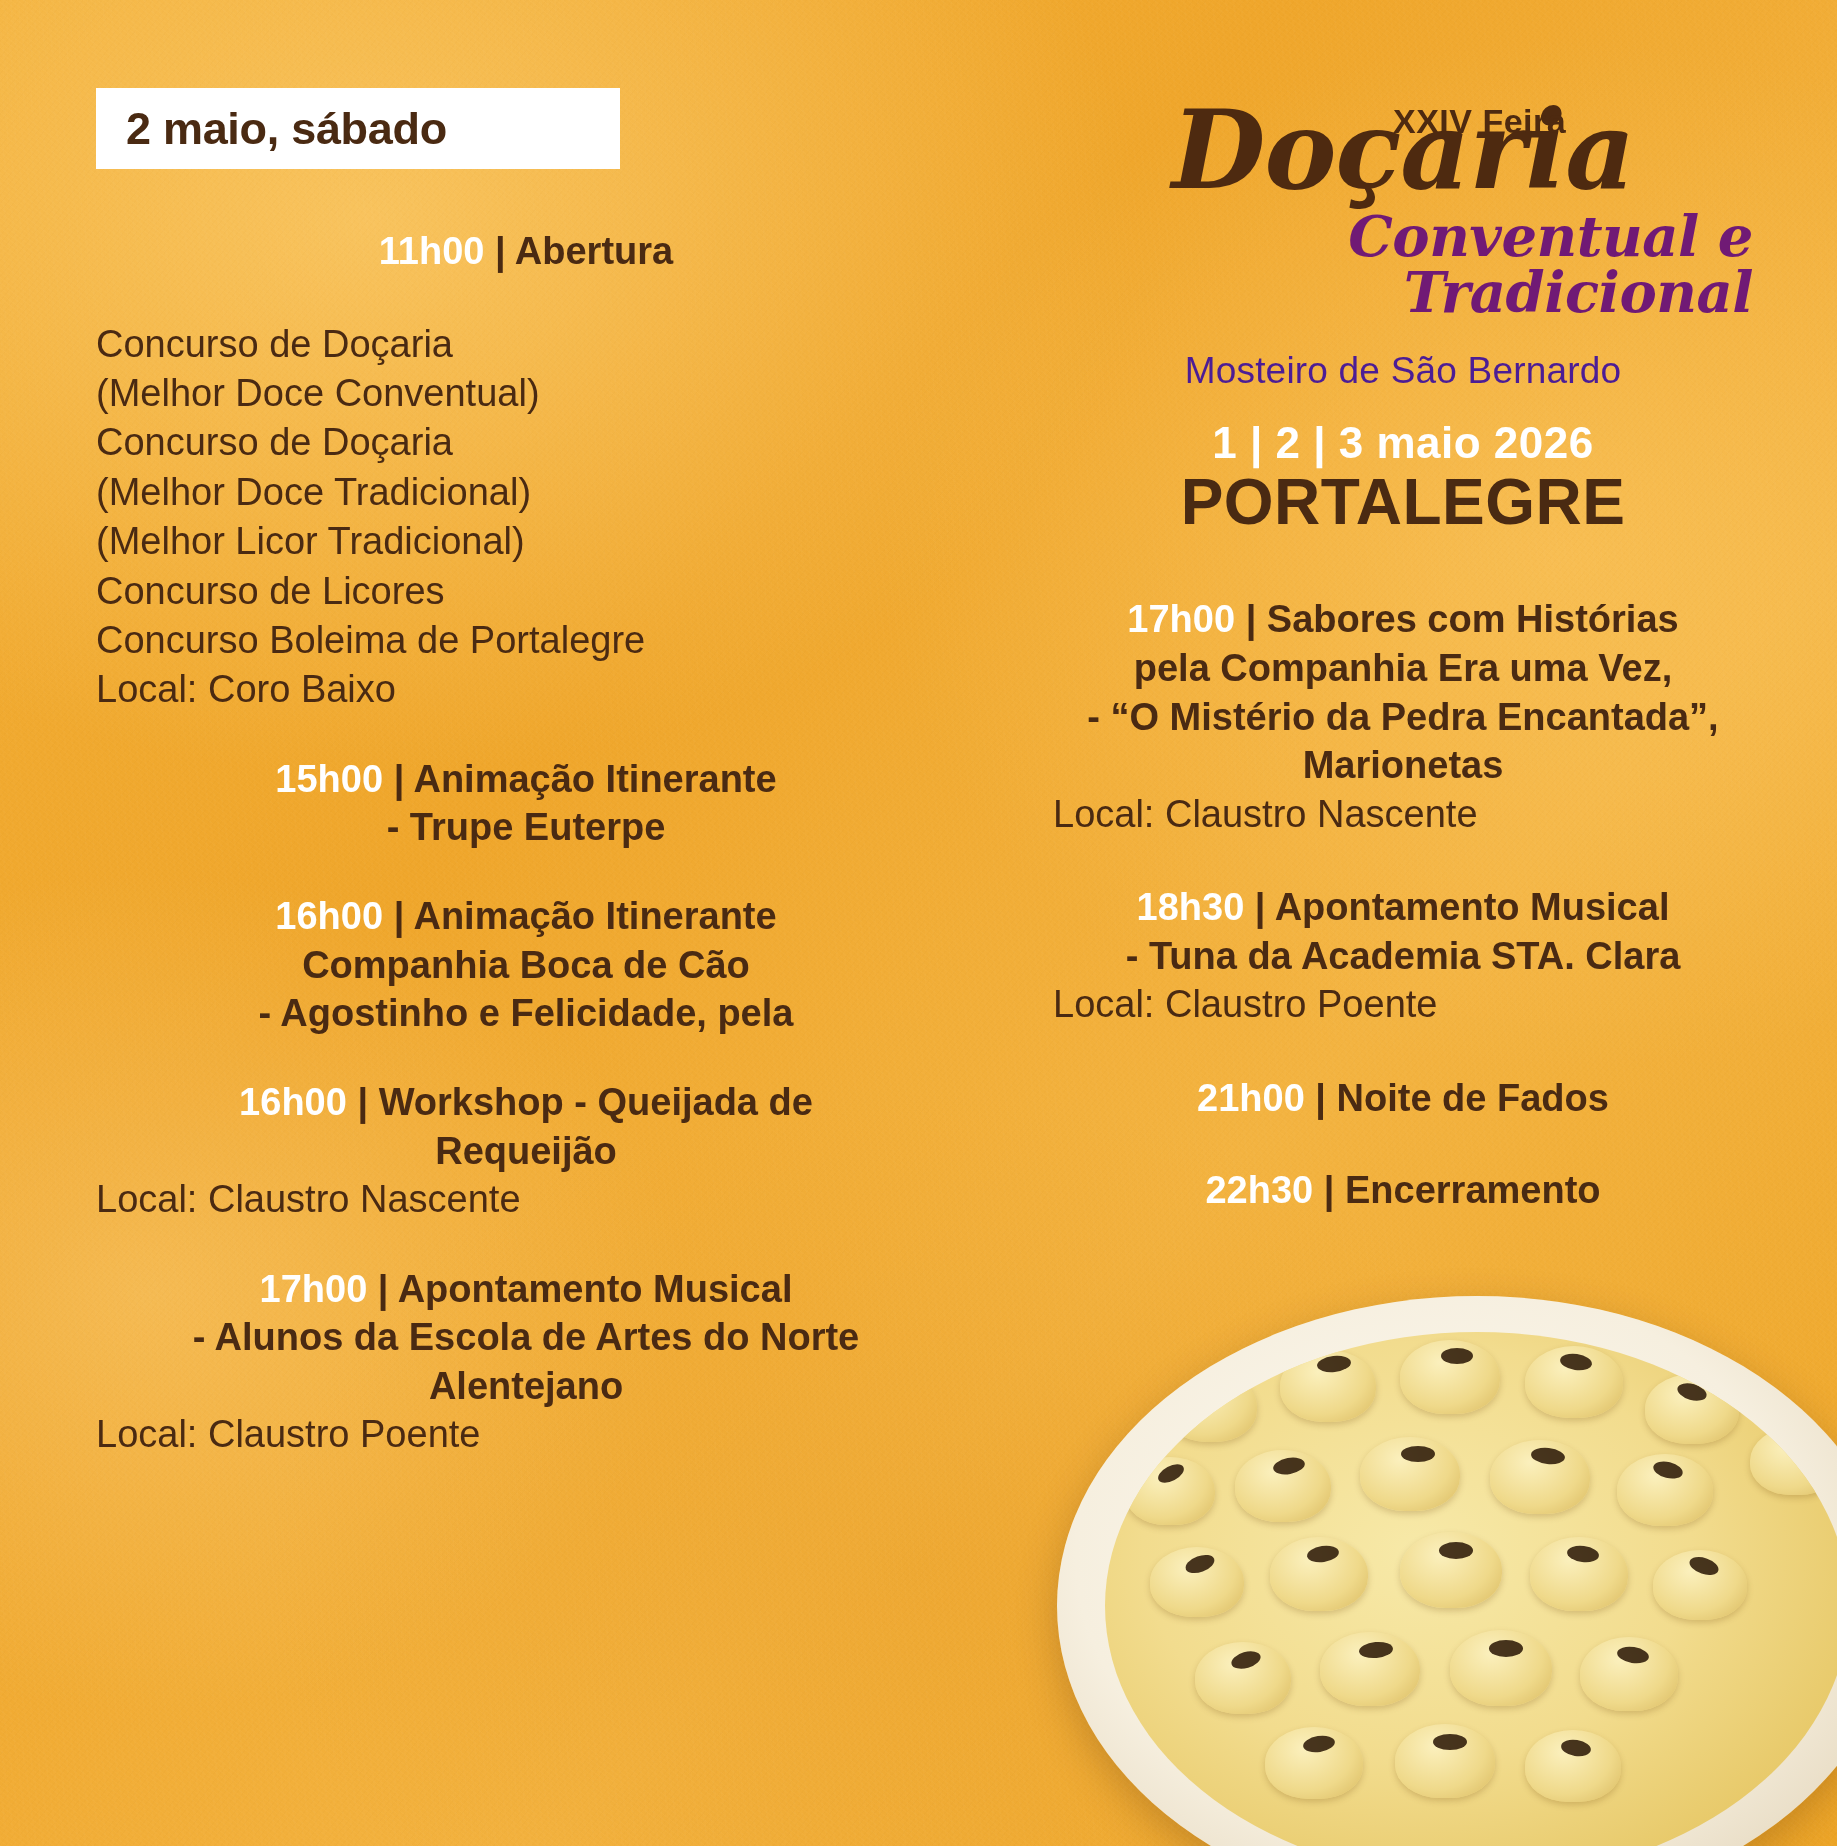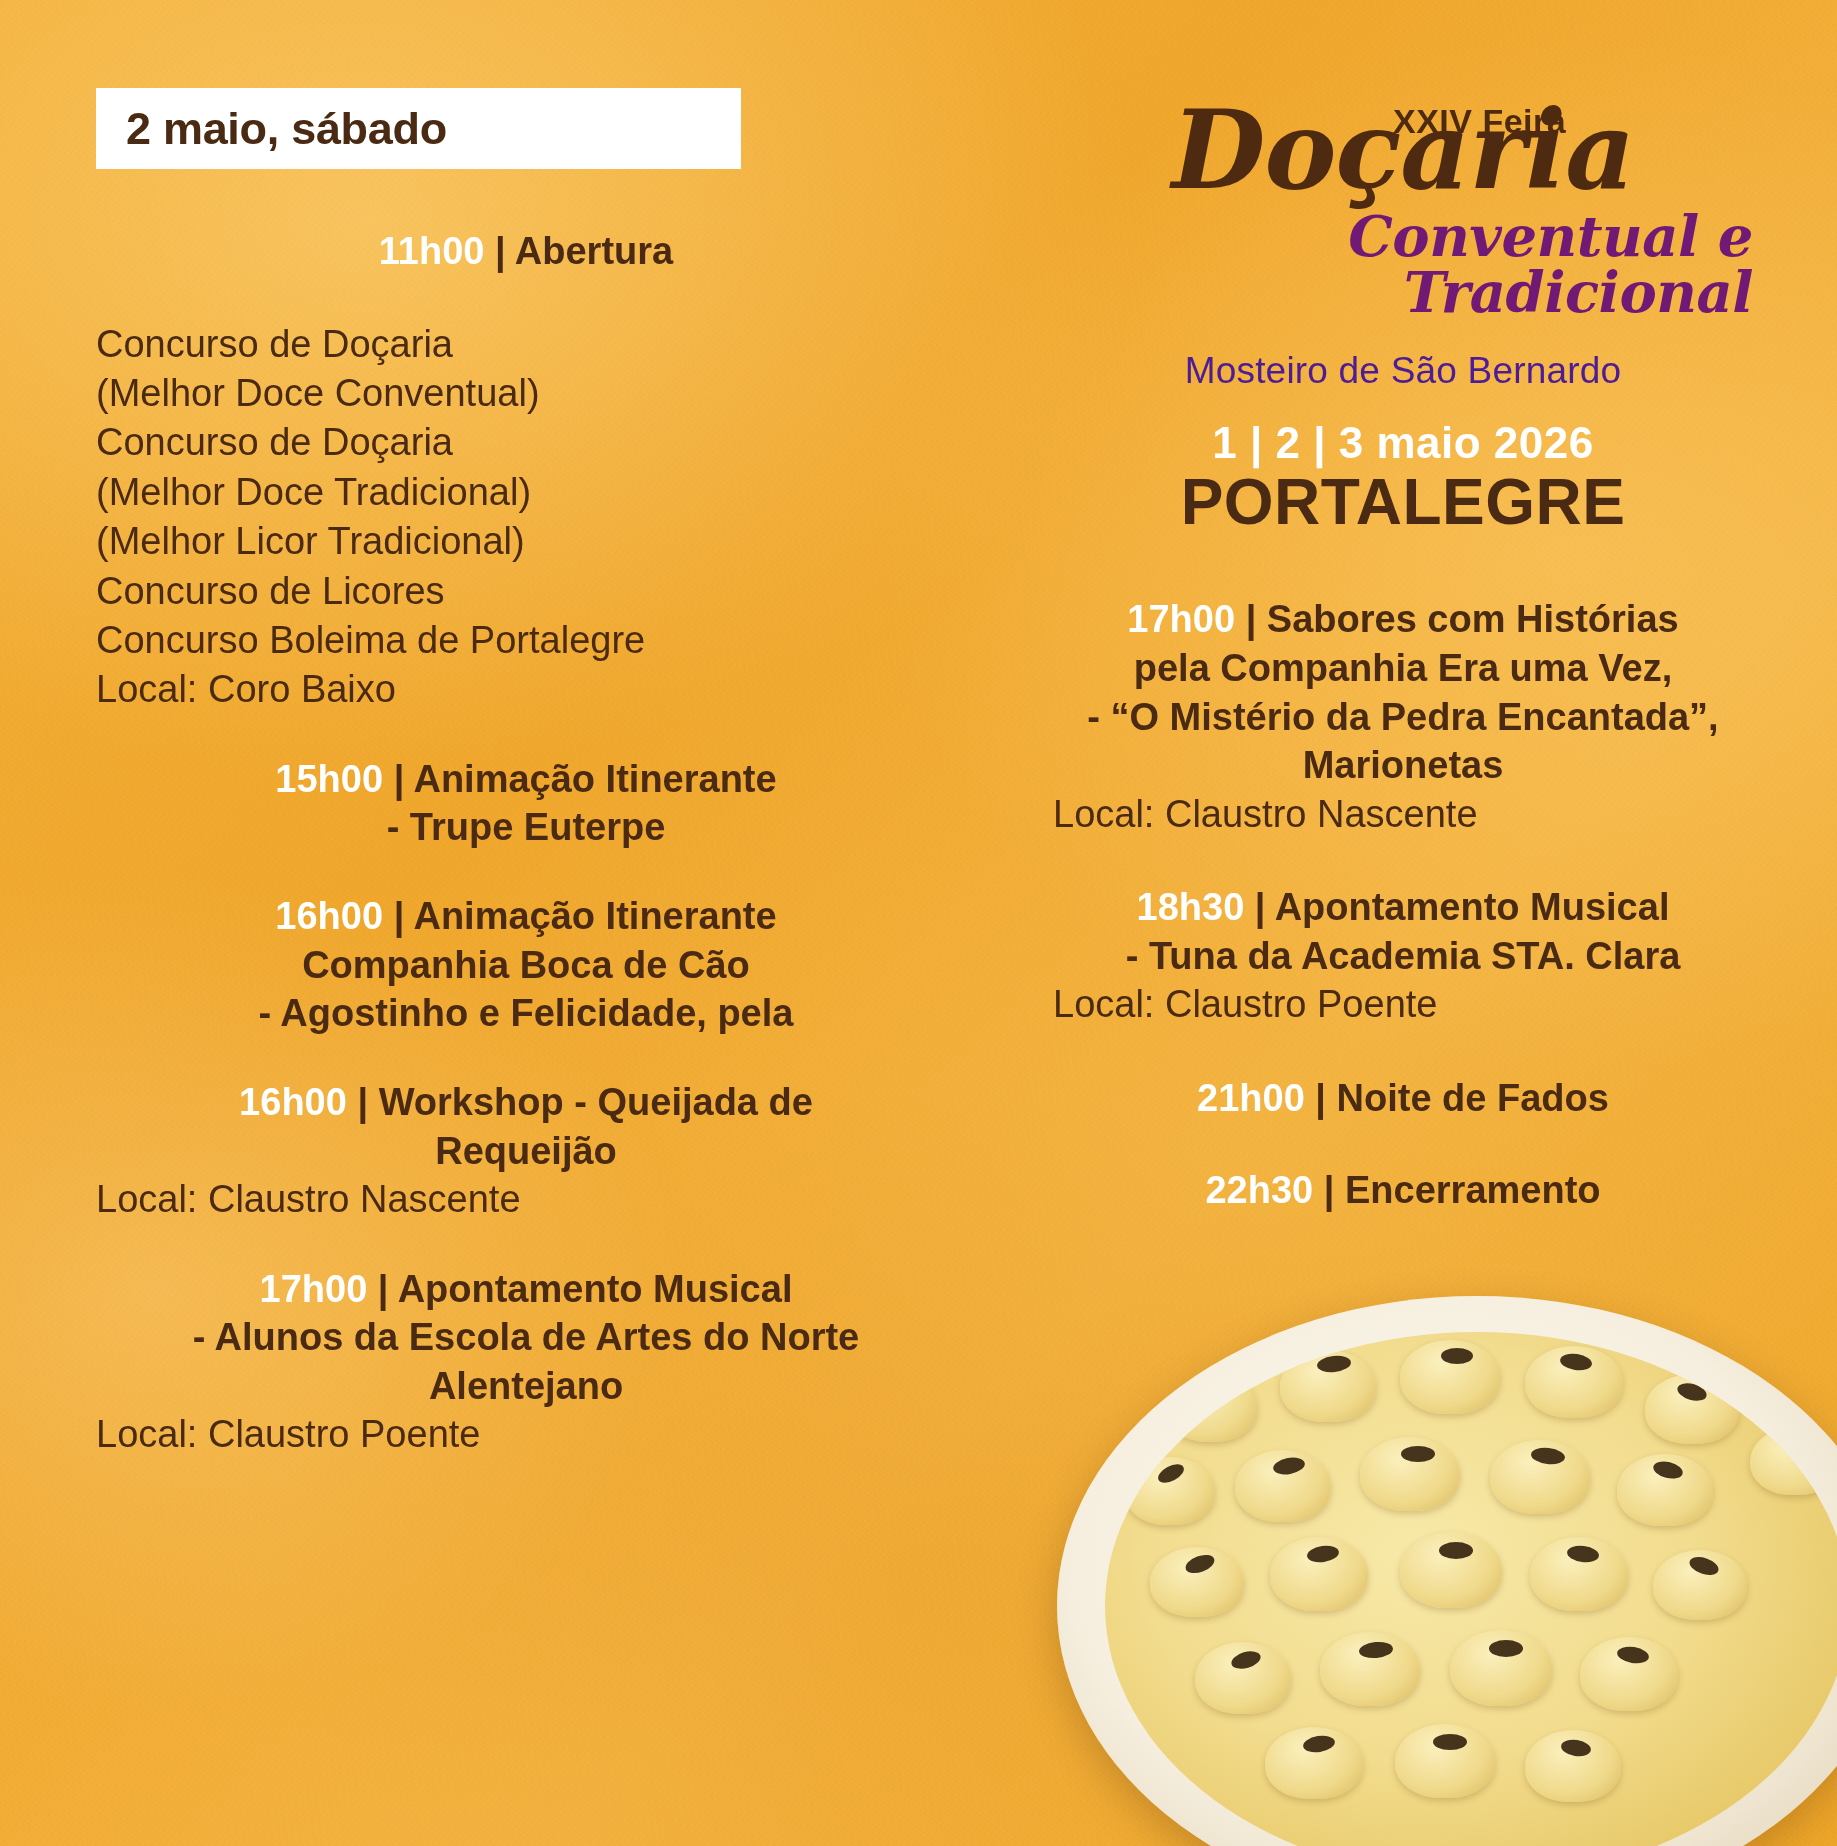--- a/index.html
+++ b/index.html
@@ -41,21 +41,21 @@
   
   .left-col {
     position: absolute;
     left: 96px;
     top: 88px;
     width: 860px;
   }
   .date-banner {
     background: #ffffff;
     display: block;
-    width: 645px;
+    width: 524px;
     padding: 18px 0 18px 30px;
     box-sizing: border-box;
   }
   .date-banner-text {
     font-size: 45px;
     font-weight: bold;
     color: #4a2a12;
     letter-spacing: -0.3px;
     line-height: 1.0;
   }

